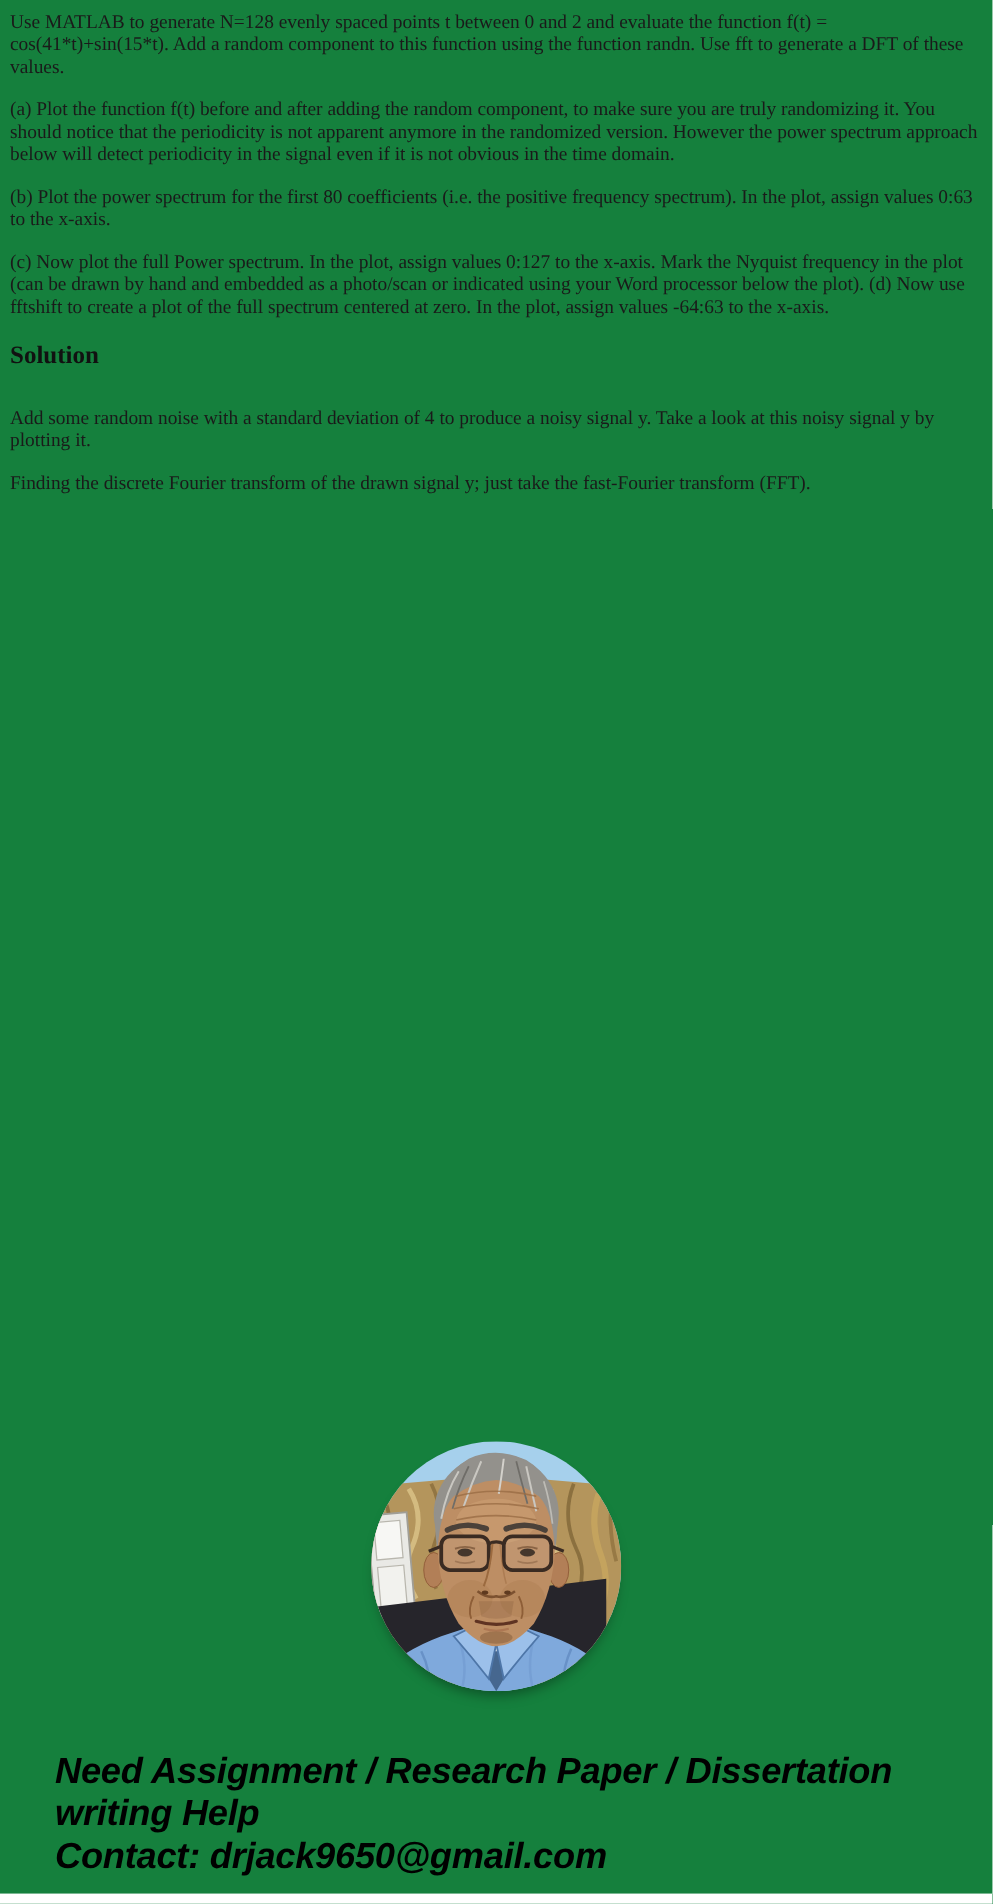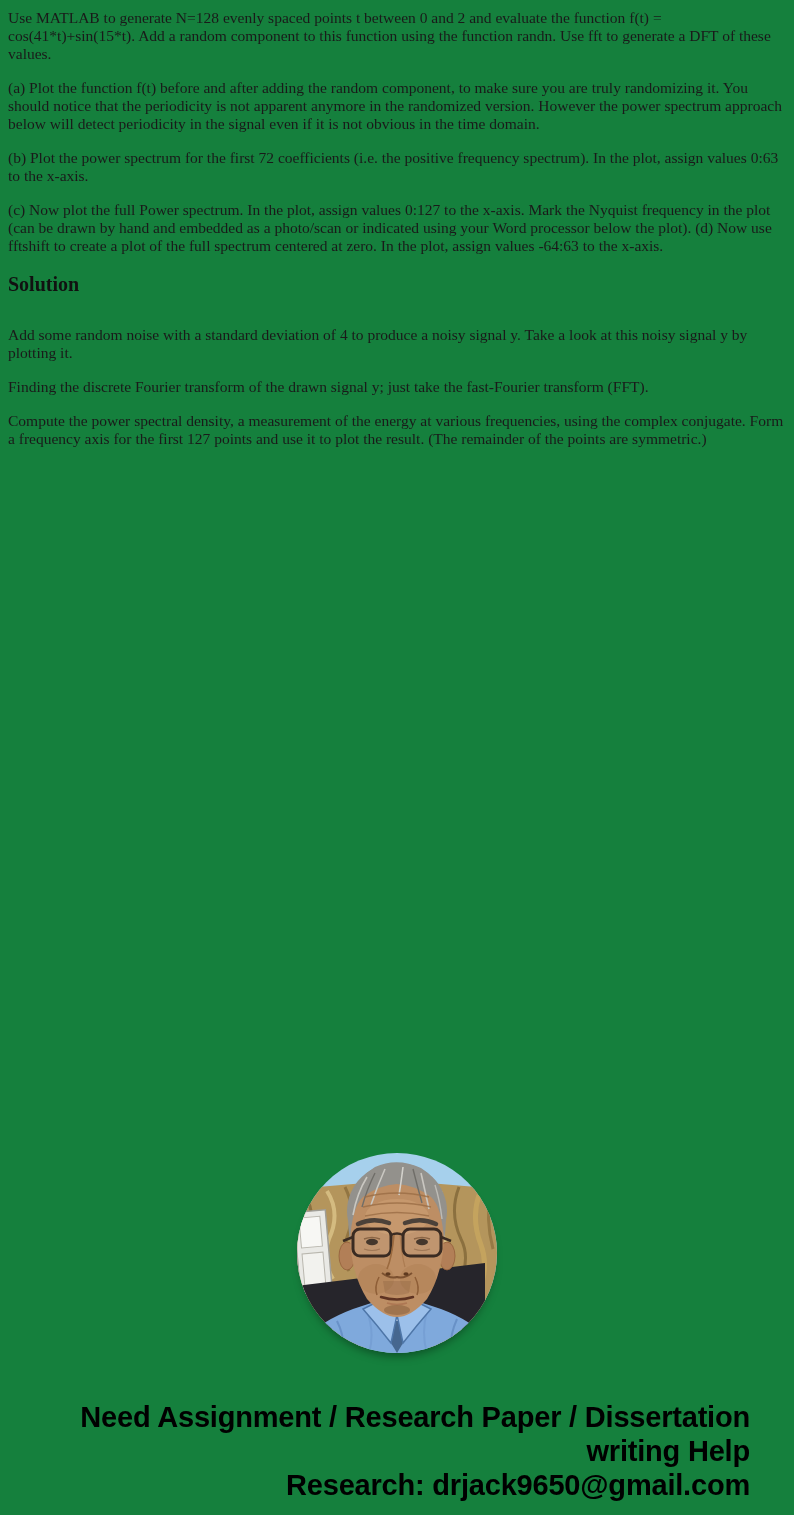--- a/index.html
+++ b/index.html
@@ -37,47 +37,47 @@
     width: 200px; height: 200px;
     border-radius: 50%;
     overflow: hidden;
     box-shadow: 0 7px 10px -4px rgba(0,0,0,0.38);
   }
   .avatar svg { display: block; width: 100%; height: 100%; }
   .promo {
     position: absolute;
     top: 1400px; left: 0;
     width: 794px;
-    text-align: right;
+    text-align: left;
     font-family: "Liberation Sans", sans-serif;
     font-weight: 700;
     font-size: 29px;
     line-height: 34px;
     letter-spacing: -0.2px;
     color: #000000;
+    font-style: italic;
   }
   .promo .headline { max-width: 706px; margin: 0 auto; }
   .promo .contact { max-width: 706px; margin: 0 auto; }
 </style>
 </head>
 <body>
 
 <div class="page">
 
   <div class="textcol">
     <p class="first">Use MATLAB to generate N=128 evenly spaced points t between 0 and 2 and evaluate the function f(t) = cos(41*t)+sin(15*t). Add a random component to this function using the function randn. Use fft to generate a DFT of these values.</p>
     <p>(a) Plot the function f(t) before and after adding the random component, to make sure you are truly randomizing it. You should notice that the periodicity is not apparent anymore in the randomized version. However the power spectrum approach below will detect periodicity in the signal even if it is not obvious in the time domain.</p>
-    <p>(b) Plot the power spectrum for the first 72 coefficients (i.e. the positive frequency spectrum). In the plot, assign values 0:63 to the x-axis.</p>
+    <p>(b) Plot the power spectrum for the first 80 coefficients (i.e. the positive frequency spectrum). In the plot, assign values 0:63 to the x-axis.</p>
     <p>(c) Now plot the full Power spectrum. In the plot, assign values 0:127 to the x-axis. Mark the Nyquist frequency in the plot (can be drawn by hand and embedded as a photo/scan or indicated using your Word processor below the plot). (d) Now use fftshift to create a plot of the full spectrum centered at zero. In the plot, assign values -64:63 to the x-axis.</p>
 
     <h2 class="solution-heading">Solution</h2>
 
     <p>Add some random noise with a standard deviation of 4 to produce a noisy signal y. Take a look at this noisy signal y by plotting it.</p>
     <p>Finding the discrete Fourier transform of the drawn signal y; just take the fast-Fourier transform (FFT).</p>
-    <p>Compute the power spectral density, a measurement of the energy at various frequencies, using the complex conjugate. Form a frequency axis for the first 127 points and use it to plot the result. (The remainder of the points are symmetric.)</p>
   </div>
 
   <div class="avatar">
     <svg viewBox="0 0 200 200" xmlns="http://www.w3.org/2000/svg">
 
       <rect x="0" y="0" width="200" height="200" fill="#a6d0ec"></rect>
 
       <g>
         <path d="M -2 36 L 68 30 L 68 200 L -2 200 Z" fill="#b4955c"></path>
         <path d="M 8 42 Q 20 62 10 84 Q 2 104 14 124 Q 22 142 12 160" stroke="#7e6436" stroke-width="3" fill="none" opacity="0.75"></path>
@@ -182,16 +182,16 @@
         <path d="M 118 124 Q 123 134 120 142" stroke="#8e5e37" stroke-width="1.5" fill="none"></path>
         <path d="M 86 128 L 114 128 L 112 140 Q 100 144 88 140 Z" fill="#6e462d" opacity="0.2"></path>
         <path d="M 84 144 Q 100 149 116 144" stroke="#5f3322" stroke-width="2.5" stroke-linecap="round" fill="none"></path>
         <path d="M 90 150 Q 100 153 110 150" stroke="#a06446" stroke-width="1.5" fill="none" opacity="0.55"></path>
       </g>
     </svg>
   </div>
 
   <div class="promo">
     <div class="headline">Need Assignment / Research Paper / Dissertation writing Help</div>
-    <div class="contact">Research: drjack9650@gmail.com</div>
+    <div class="contact">Contact: drjack9650@gmail.com</div>
   </div>
 
 </div>
 
 </body></html>

